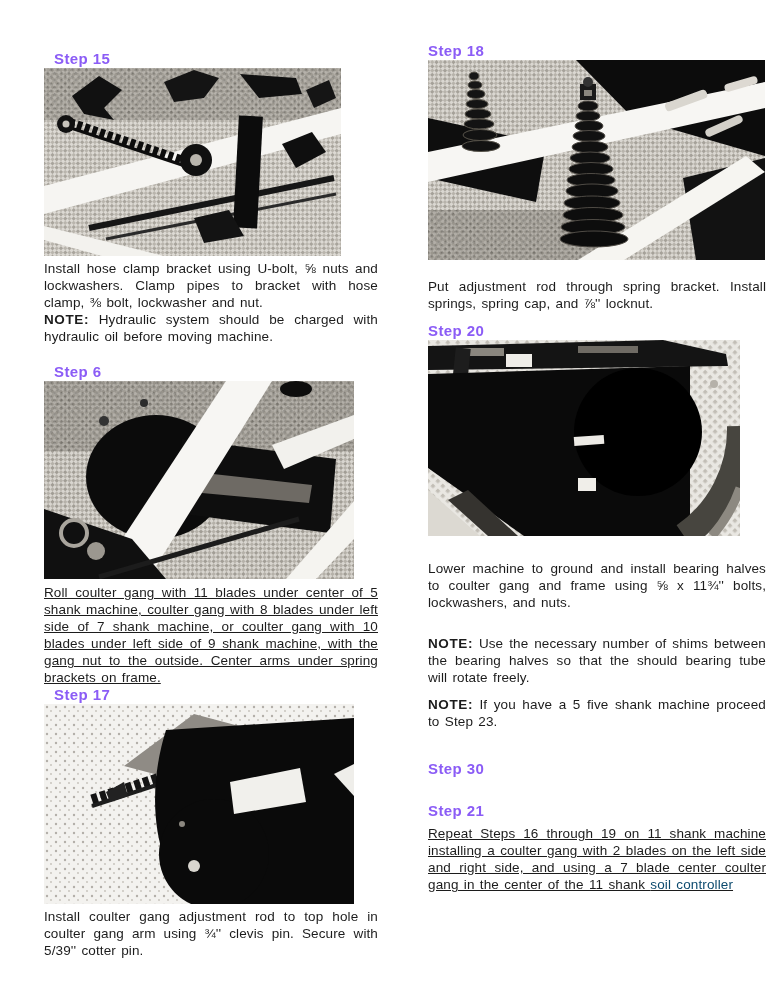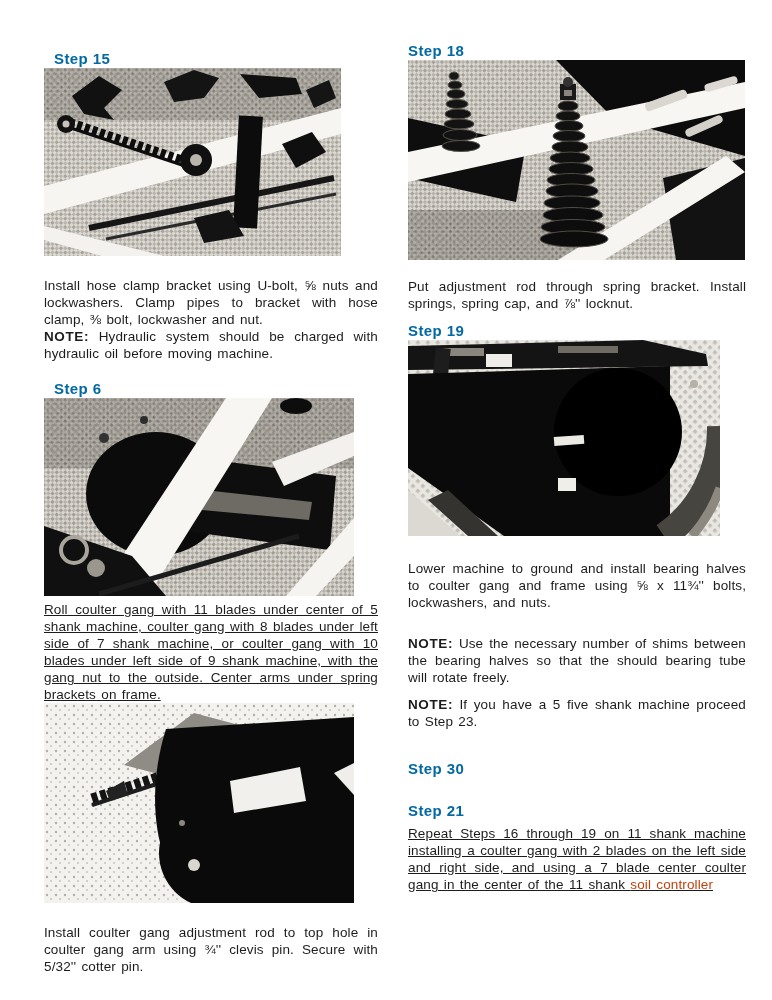--- a/index.html
+++ b/index.html
@@ -6,46 +6,46 @@
   html, body { width: 772px; height: 1000px; }
   body {
     background: #ffffff;
     position: relative;
     overflow: hidden;
     font-family: "Liberation Sans", "DejaVu Sans", sans-serif;
     color: #1b1b1b;
   }
   .col { position: absolute; }
   #col-left  { left: 44px; top: 50px; width: 334px; }
-  #col-right { left: 408px; top: 42px; width: 338px; }
+  #col-right { left: 428px; top: 42px; width: 338px; }
 
   h2.step {
     font-size: 15px;
     line-height: 18px;
     font-weight: bold;
     letter-spacing: 0.4px;
-    color: #0369a1;
+    color: #8b5cf6;
   }
   .ind { margin-left: 10px; }
 
   p.body {
     font-size: 13.5px;
     line-height: 17px;
     text-align: justify;
     letter-spacing: 0.12px;
     word-spacing: 1.4px;
     color: #1c1c1c;
   }
   p.body b { font-weight: bold; letter-spacing: 0.6px; }
-  .tail { color: #c2410c; }
+  .tail { color: #0c4a6e; }
 
   figure.photo { margin: 0; line-height: 0; }
   figure.photo svg { display: block; }
 
-  .mt4 { margin-top: 21px; }  .mt5 { margin-top: 5px; text-decoration: underline; }
+  .mt4 { margin-top: 4px; }  .mt5 { margin-top: 5px; text-decoration: underline; }
   .mt6 { margin-top: 18px; }  .mt8 { }
   .mt10 { margin-top: 10px; } .mt12 { margin-top: 24px; }
   .mt30 { margin-top: 30px; }
   .ph1 { margin-left: 4px; }
   .ph23 { margin-left: -4px; }
 </style>
 </head>
 <body>
 
 <div class="col" id="col-left">
@@ -119,20 +119,21 @@
       <circle cx="30" cy="152" r="13" fill="none" stroke="#a9a59d" stroke-width="4"></circle>
       <line x1="55" y1="196" x2="255" y2="138" stroke="#1c1c1c" stroke-width="5"></line>
       <ellipse cx="252" cy="8" rx="16" ry="8" fill="#0d0d0d"></ellipse>
       <circle cx="60" cy="40" r="5" fill="#333"></circle>
         <circle cx="100" cy="22" r="4" fill="#2c2c2c"></circle>
     </svg>
   </figure>
 
   <p class="body mt5">Roll coulter gang with 11 blades under center of 5 shank machine, coulter gang with 8 blades under left side of 7 shank machine, or coulter gang with 10 blades under left side of 9 shank machine, with the gang nut to the outside. Center arms under spring brackets on frame.</p>
 
+  <h2 class="step ind">Step 17</h2>
 
   <figure class="photo mt4 ph23">
     <svg width="310" height="200" viewBox="0 0 310 200">
       <defs>
         <pattern id="dotsC" width="9" height="9" patternUnits="userSpaceOnUse">
           <rect width="9" height="9" fill="#f3f2ef"></rect>
           <circle cx="3" cy="3" r="1.2" fill="#b3afa8"></circle>
           <circle cx="7" cy="7" r="0.9" fill="#c4c0b8"></circle>
         </pattern>
       </defs>
@@ -143,21 +144,21 @@
       <polygon points="62,88 80,78 84,92 66,98" fill="#222"></polygon>
       <path d="M122,26 L310,14 L310,200 L150,200 C112,168 100,96 122,26 Z" fill="#0a0a0a"></path>
       <circle cx="170" cy="150" r="55" fill="#0a0a0a"></circle>
       <polygon points="186,78 256,64 262,98 190,110" fill="#f1f0ec"></polygon>
       <polygon points="290,70 310,60 310,92" fill="#efeeea"></polygon>
       <circle cx="150" cy="162" r="6" fill="#d9d6cf"></circle>
       <circle cx="138" cy="120" r="3" fill="#8c8880"></circle>
     </svg>
   </figure>
 
-  <p class="body mt4">Install coulter gang adjustment rod to top hole in coulter gang arm using ¾'' clevis pin. Secure with 5/32'' cotter pin.</p>
+  <p class="body mt4">Install coulter gang adjustment rod to top hole in coulter gang arm using ¾'' clevis pin. Secure with 5/39'' cotter pin.</p>
 
 </div>
 
 <div class="col" id="col-right">
 
   <h2 class="step">Step 18</h2>
 
   <figure class="photo mt8">
     <svg width="337" height="200" viewBox="0 0 337 200">
       <defs>
@@ -209,21 +210,21 @@
         <ellipse cx="164" cy="143" rx="28" ry="7" fill="#0e0e0e" stroke="#4f4b45" stroke-width="1"></ellipse>
         <ellipse cx="165" cy="155" rx="30" ry="7.5" fill="#0d0d0d" stroke="#4f4b45" stroke-width="1"></ellipse>
         <ellipse cx="165" cy="167" rx="32" ry="7.5" fill="#0d0d0d" stroke="#4f4b45" stroke-width="1"></ellipse>
         <ellipse cx="166" cy="179" rx="34" ry="8" fill="#0c0c0c" stroke="#4f4b45" stroke-width="1"></ellipse>
       </g>
     </svg>
   </figure>
 
   <p class="body mt6">Put adjustment rod through spring bracket. Install springs, spring cap, and ⅞'' locknut.</p>
 
-  <h2 class="step mt10">Step 19</h2>
+  <h2 class="step mt10">Step 20</h2>
 
   <figure class="photo mt8">
     <svg width="312" height="196" viewBox="0 0 312 196">
       <defs>
         <pattern id="htE" width="7" height="7" patternUnits="userSpaceOnUse" patternTransform="rotate(45)">
           <rect width="7" height="7" fill="#e9e7e2"></rect>
             <rect width="3.5" height="3.5" fill="#c2beb6"></rect>
         </pattern>
       </defs>
       <rect width="312" height="196" fill="url(#htE)"></rect>

